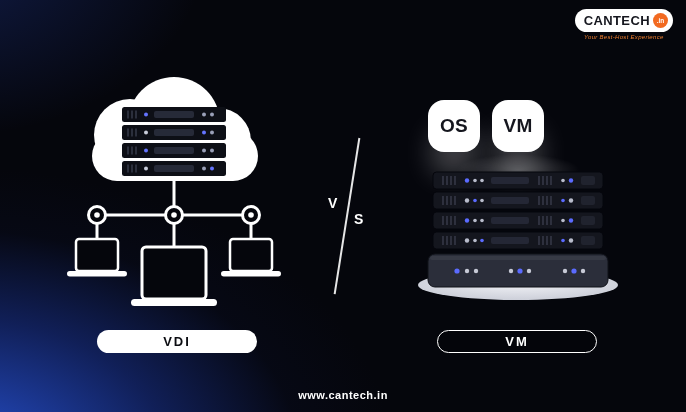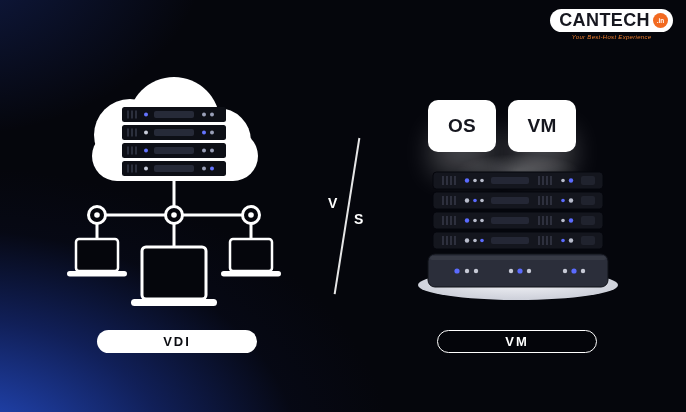--- a/index.html
+++ b/index.html
@@ -7,31 +7,31 @@
     position:relative;width:686px;height:412px;overflow:hidden;
     font-family:"Liberation Sans",sans-serif;
     background:
       radial-gradient(620px 420px at -6% 112%, rgba(41,86,222,.95) 0%, rgba(26,52,150,.55) 34%, rgba(10,16,44,.25) 55%, rgba(0,0,0,0) 70%),
       radial-gradient(420px 300px at -8% -12%, rgba(35,62,165,.40) 0%, rgba(0,0,0,0) 62%),
       #05060c;
   }
   
   .logo{position:absolute;top:9px;right:13px;display:flex;flex-direction:column;align-items:center;}
   .logo-pill{background:#fff;border-radius:13px;height:23px;display:flex;align-items:center;gap:3px;padding:0 5px 0 9px;}
-  .logo-text{font-weight:bold;font-size:18px;color:#16171f;letter-spacing:.4px;}
+  .logo-text{font-weight:bold;font-size:13px;color:#16171f;letter-spacing:.4px;}
   .logo-dot{width:15px;height:15px;border-radius:50%;background:#f26a21;color:#fff;font-size:6.5px;font-weight:bold;display:flex;align-items:center;justify-content:center;}
   .logo-tagline{margin-top:2px;color:#f08030;font-size:6px;font-style:italic;letter-spacing:.3px;}
   
   .vdi-art{position:absolute;left:52px;top:73px;width:250px;height:245px;}
   .rack-glow{position:absolute;left:433px;top:148px;width:170px;height:44px;
     background:radial-gradient(closest-side, rgba(255,255,255,.24), rgba(255,255,255,0) 72%);}
   .vm-art{position:absolute;left:413px;top:168px;width:210px;height:135px;}
   
   .badges{position:absolute;left:428px;top:100px;display:flex;gap:12px;}
-  .badge{width:68px;height:52px;background:#fff;border-radius:10px;display:flex;align-items:center;justify-content:center;
+  .badge{width:52px;height:52px;background:#fff;border-radius:16px;display:flex;align-items:center;justify-content:center;
     font-weight:bold;font-size:19px;color:#15161e;letter-spacing:.3px;
     box-shadow:0 26px 28px -4px rgba(255,255,255,.26);}
   
   .vs{position:absolute;left:320px;top:135px;width:56px;height:170px;color:#fff;}
   .vs-line{position:absolute;left:26px;top:2px;width:1.5px;height:158px;background:rgba(255,255,255,.9);
     transform:rotate(9deg);transform-origin:center;}
   .vs-v{position:absolute;left:8px;top:60px;font-size:14px;font-weight:600;}
   .vs-s{position:absolute;left:34px;top:76px;font-size:14px;font-weight:600;}
   
   .pill{position:absolute;width:160px;height:23px;box-sizing:border-box;border-radius:12px;
@@ -249,13 +249,14 @@
             <line x1="138" y1="4" x2="138" y2="13" stroke="#3c4050" stroke-width="1.3"></line>
           <circle cx="150" cy="8.5" r="1.8" fill="#5b6bff"></circle>
             <circle cx="158" cy="8.5" r="2.2" fill="#b9bdcc"></circle>
           <rect x="168" y="4" width="14" height="9" rx="2" fill="#20232e"></rect>
         </g>
       </g>
     </svg>
     <div class="pill pill-dark">VM</div>
   </section>
 
+  <footer class="site-url">www.cantech.in</footer>
 </div>
 
 </body></html>

